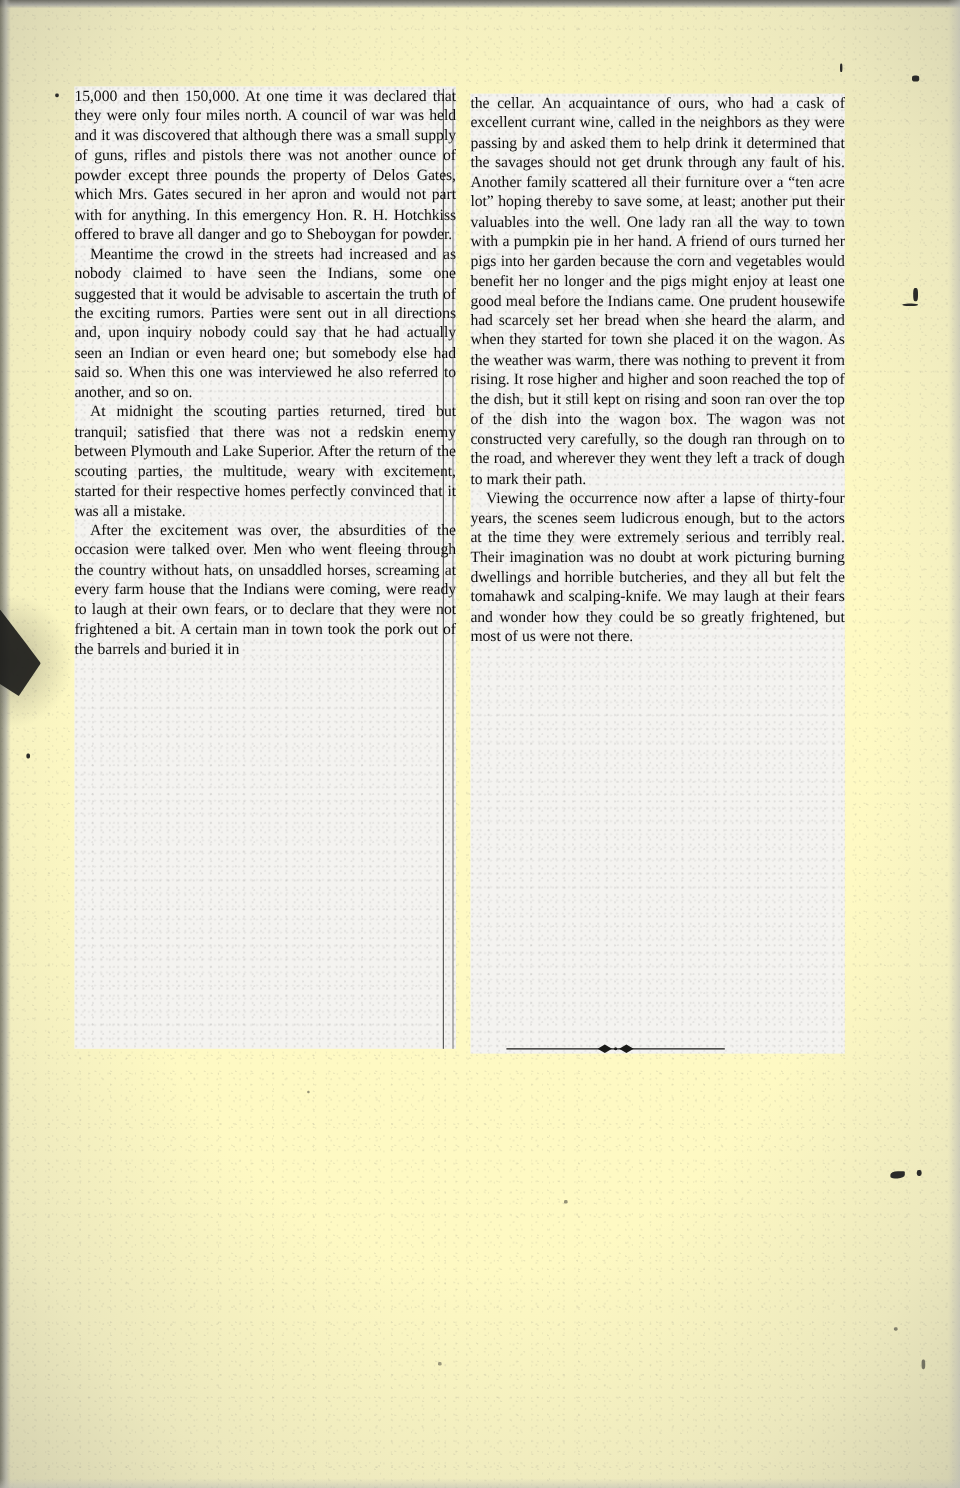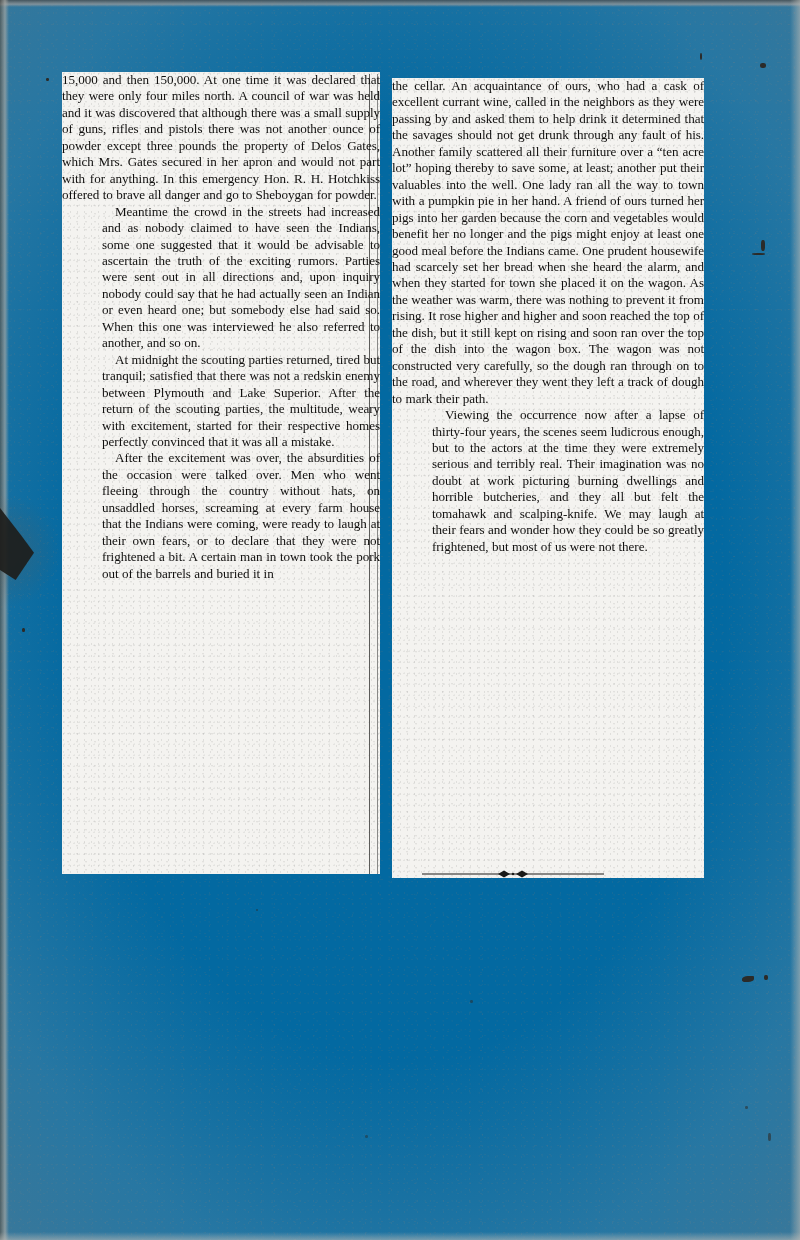--- a/index.html
+++ b/index.html
@@ -13,21 +13,21 @@
     height: 1240px;
     overflow: hidden;
     font-family: "Liberation Serif", "DejaVu Serif", serif;
   }
 
   
   #scan-page {
     position: relative;
     width: 800px;
     height: 1240px;
-    background: #0369a1;
+    background: #fef9c3;
     overflow: hidden;
   }
 
   
   .grain {
     position: absolute;
     inset: 0;
     pointer-events: none;
     opacity: .55;
     background-image:
@@ -146,21 +146,21 @@
     font-family: "Liberation Serif", "DejaVu Serif", serif;
     font-size: 13.1px;
     line-height: 16.45px;
     color: #100f0e;
     text-align: justify;
     text-justify: inter-word;
     hyphens: manual;
     letter-spacing: -0.05px;
     word-spacing: 0.2px;
   }
-  .column p.indent { text-indent: 13px; margin-left: 40px; }
+  .column p.indent { text-indent: 13px; }
 
   
   #end-ornament {
     position: absolute;
     left: 420px;
     top: 868px;
     width: 186px;
     height: 12px;
     z-index: 3;
   }

